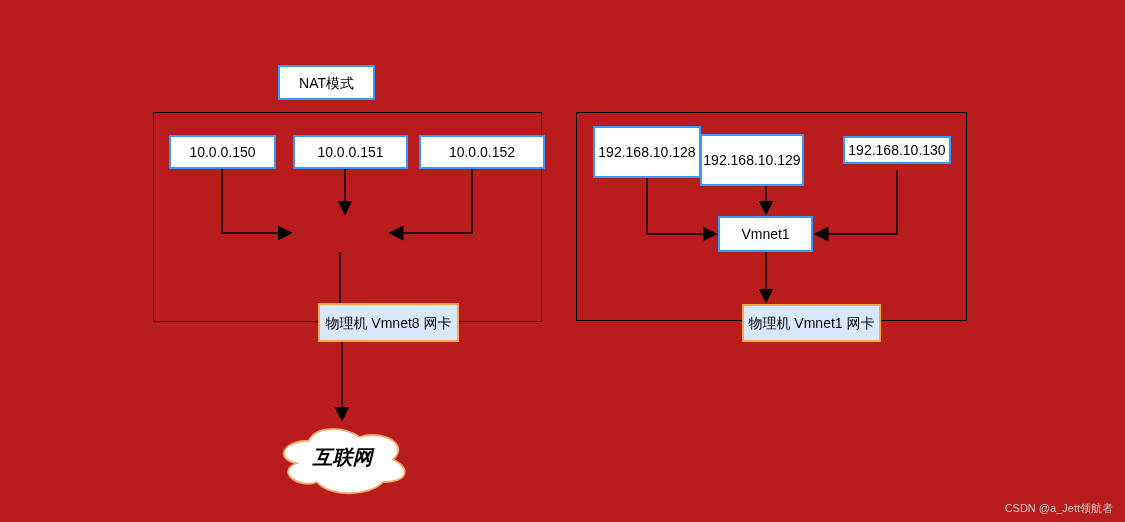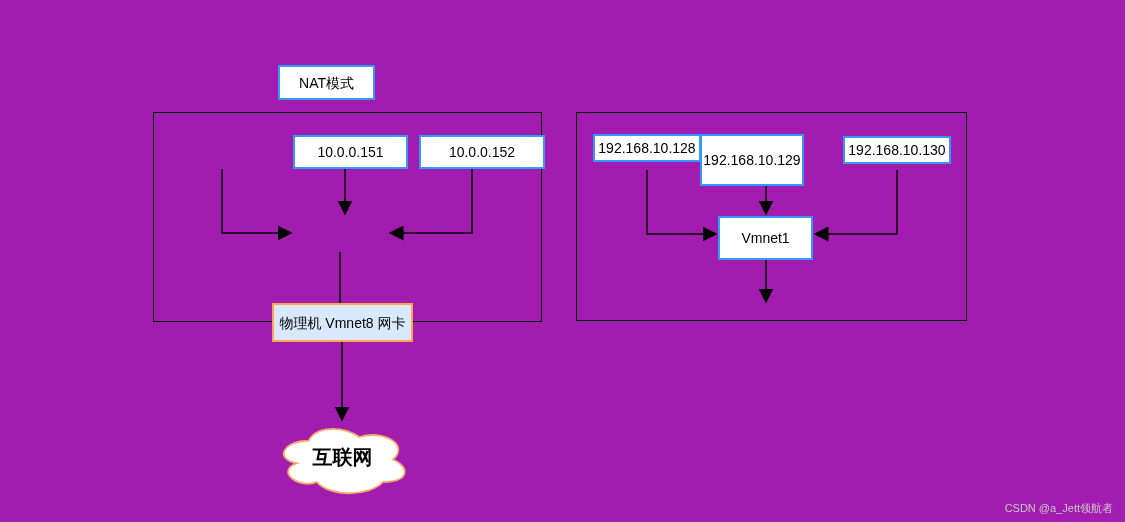--- a/index.html
+++ b/index.html
@@ -1,19 +1,19 @@
 <!DOCTYPE html>
 <html style="--accent-blue: #3399FF; --accent-orange: #FFA550; --adapter-fill: #DAE8FC; --cloud-stroke: #F5AA6B; --line-color: #000000; --watermark-color: #C9C9C9;"><head>
 <meta charset="utf-8">
 <style>
   html,body{margin:0;padding:0;background:#fff;}
   .canvas{
     position:relative;
     width:1125px;height:522px;
-    background:#a21caf;
+    background:#b91c1c;
     font-family:"Liberation Sans","DejaVu Sans",sans-serif;
     color:#000;
     overflow:hidden;
   }
   .group-rect{
     position:absolute;
     box-sizing:border-box;
     border:1.5px solid #000;
     background:transparent;
   }
@@ -26,26 +26,28 @@
     position:absolute;
     box-sizing:border-box;
     background:#fff;
     border:2px solid var(--accent-blue,#3399FF);
     display:flex;align-items:center;justify-content:center;
     font-size:14px;line-height:1;white-space:nowrap;
   }
   .adapter{
     background:var(--adapter-fill,#DAE8FC);
     border:2.5px solid var(--accent-orange,#FFA550);
+    margin-left:46px;
   }
   .cloud-label{
     position:absolute;
     display:flex;align-items:center;justify-content:center;
     font-size:20px;font-weight:bold;
     background:transparent;
+    font-style:italic;
   }
   .watermark{
     position:absolute;
     right:12px;bottom:6px;
     font-size:11px;
     color:var(--watermark-color,#C9C9C9);
   }
 </style>
 </head>
 <body>
@@ -76,26 +78,28 @@
     <path class="cloud-path" transform="translate(275,422)" d="M 33.75 18.75
              C 6.75 18.75 0 37.5 21.6 41.25
              C 0 49.5 24.3 67.5 41.85 60
              C 54 75 94.5 75 108 60
              C 135 60 135 45 118.125 37.5
              C 135 22.5 108 7.5 84.375 15
              C 67.5 3.75 40.5 3.75 33.75 18.75 Z"></path>
   </svg>
 
   <div class="box" style="left:278px;top:65px;width:97px;height:35px">NAT模式</div>
+  <div class="box" style="left:169px;top:135px;width:107px;height:34px">10.0.0.150</div>
   <div class="box" style="left:293px;top:135px;width:115px;height:34px">10.0.0.151</div>
   <div class="box" style="left:419px;top:135px;width:126px;height:34px">10.0.0.152</div>
   <div class="box adapter" style="left:272px;top:303px;width:141px;height:39px">物理机 Vmnet8 网卡</div>
 
-  <div class="box" style="left:593px;top:134px;width:108px;height:28px">192.168.10.128</div>
+  <div class="box" style="left:593px;top:126px;width:108px;height:52px">192.168.10.128</div>
   <div class="box" style="left:700px;top:134px;width:104px;height:52px">192.168.10.129</div>
   <div class="box" style="left:843px;top:136px;width:108px;height:28px">192.168.10.130</div>
-  <div class="box" style="left:718px;top:216px;width:95px;height:44px">Vmnet1</div>
+  <div class="box" style="left:718px;top:216px;width:95px;height:36px">Vmnet1</div>
+  <div class="box adapter" style="left:696px;top:304px;width:139px;height:38px">物理机 Vmnet1 网卡</div>
 
   <div class="cloud-label" style="left:275px;top:420px;width:135px;height:75px">互联网</div>
 
   <div class="watermark">CSDN @a_Jett领航者</div>
 
 </div>
 
 </body></html>

